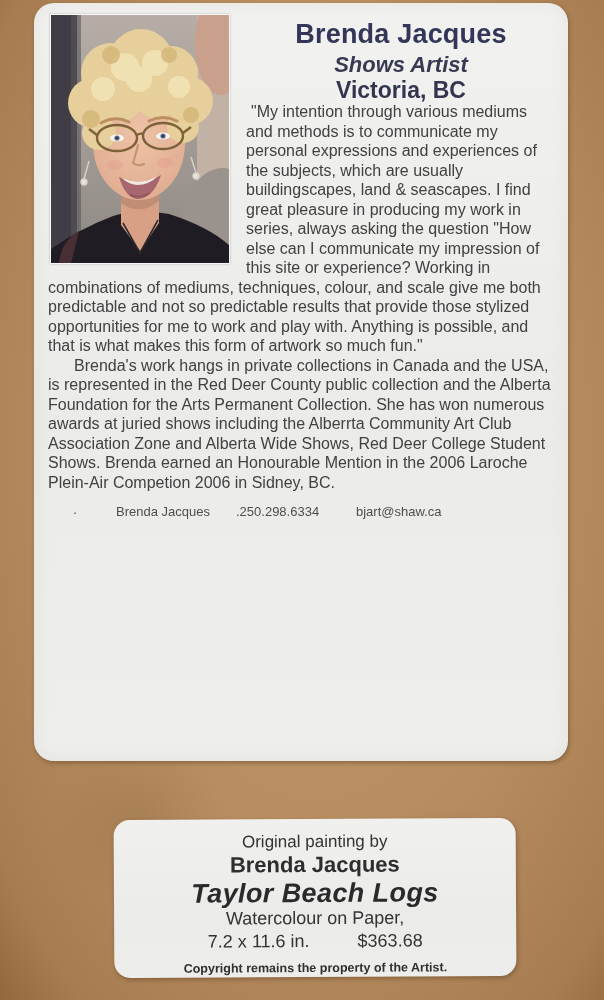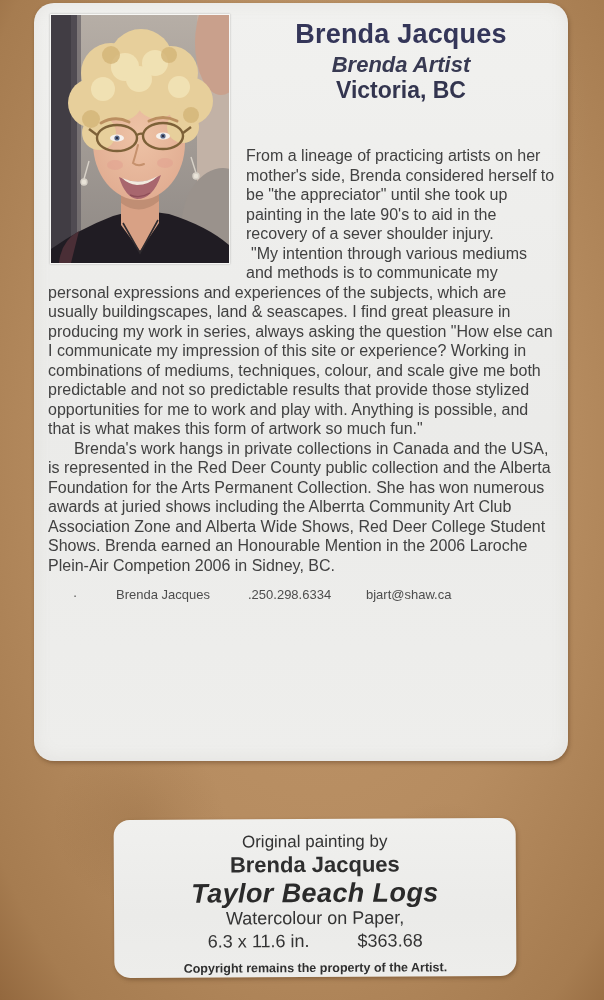--- a/index.html
+++ b/index.html
@@ -51,22 +51,22 @@
   .bio-text p.intro{ margin-top:44px; }
   .bio-text p.indent-lg{ text-indent:26px; }
   .bio-text p.indent-sm{ text-indent:5px; }
   .contact-row{
     position:relative; clear:none; height:18px; margin-top:12px;
     font-size:13px; color:#4d4d4d;
   }
   .contact-row span{ position:absolute; white-space:nowrap; }
   .contact-bullet{ left:25px; top:-4px; font-size:15px; color:#6a6a6a;}
   .contact-name{ left:68px; }
-  .contact-phone{ left:200px; }
-  .contact-email{ left:318px; }
+  .contact-phone{ left:188px; }
+  .contact-email{ left:308px; }
   
   .price-label{
     position:absolute; left:114px; top:819px; width:402px; height:158px;
     background:linear-gradient(180deg,#f0f0ee 0%, #ebebe9 60%, #ededeb 100%);
     border-radius:16px;
     box-shadow:1px 2px 4px rgba(88,58,30,.45);
     text-align:center; box-sizing:border-box;
     transform:rotate(-0.3deg);
   }
   .pl-prefix{ margin-top:13px; font-size:17px; color:#333; line-height:20px;}
@@ -168,43 +168,42 @@
           <line x1="38" y1="146" x2="33" y2="164"></line>
             <circle cx="33" cy="167" r="3"></circle>
           <line x1="140" y1="142" x2="145" y2="158"></line>
             <circle cx="145" cy="161" r="3"></circle>
         </g>
       </svg>
     </div>
 
     <div class="bio-head">
       <div class="bio-name">Brenda Jacques</div>
-      <div class="bio-role">Brenda Artist</div>
+      <div class="bio-role">Shows Artist</div>
       <div class="bio-city">Victoria, BC</div>
     </div>
 
     <div class="bio-text">
-      <p class="intro">From a lineage of  practicing artists on  her  mother's side, Brenda considered herself  to be  "the appreciator" until she took up painting in the late 90's to aid in the recovery of a sever shoulder injury.</p>
       <p class="indent-sm">"My intention through various mediums and methods is to communicate my personal expressions and experiences  of  the subjects, which are usually buildingscapes, land &amp; seascapes. I find great pleasure in producing my work in series, always asking the question "How  else can I communicate my impression of this site or experience?  Working in combinations of mediums, techniques, colour, and scale give me both predictable and not so predictable results that provide those stylized opportunities for me to work and play with.  Anything is possible, and that is what makes this form of artwork so much fun."</p>
       <p class="indent-lg">Brenda's work hangs in private collections in Canada and the USA, is represented in the  Red Deer County public collection and the Alberta Foundation for the Arts Permanent Collection.  She has won numerous awards at juried shows including the Alberrta Community Art Club Association Zone and Alberta Wide Shows, Red Deer College Student Shows.  Brenda earned an Honourable Mention in the 2006 Laroche Plein-Air Competion 2006 in Sidney, BC.</p>
     </div>
 
     <div class="contact-row">
       <span class="contact-bullet">.</span>
       <span class="contact-name">Brenda Jacques</span>
       <span class="contact-phone">.250.298.6334</span>
       <span class="contact-email">bjart@shaw.ca</span>
     </div>
   </div>
 
   <div class="price-label">
     <div class="pl-prefix">Original painting by</div>
     <div class="pl-artist">Brenda Jacques</div>
     <div class="pl-title">Taylor Beach Logs</div>
     <div class="pl-medium">Watercolour on Paper,</div>
     <div class="pl-sizeprice">
-      <span>6.3 x 11.6 in.</span>
+      <span>7.2 x 11.6 in.</span>
       <span>$363.68</span>
     </div>
     <div class="pl-copy">Copyright remains the property of the Artist.</div>
   </div>
 
 </div>
 
 </body></html>

